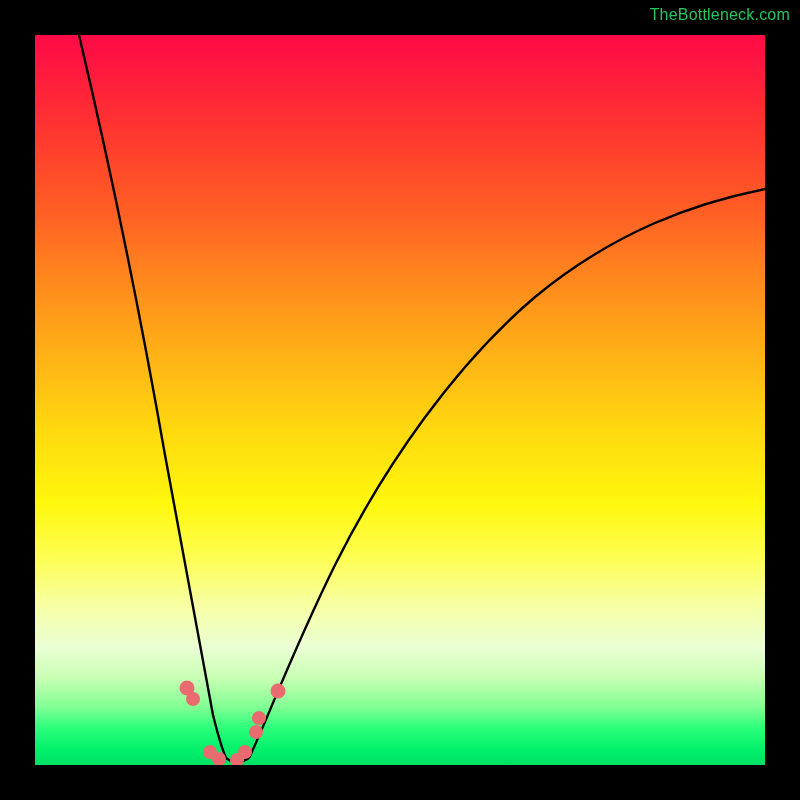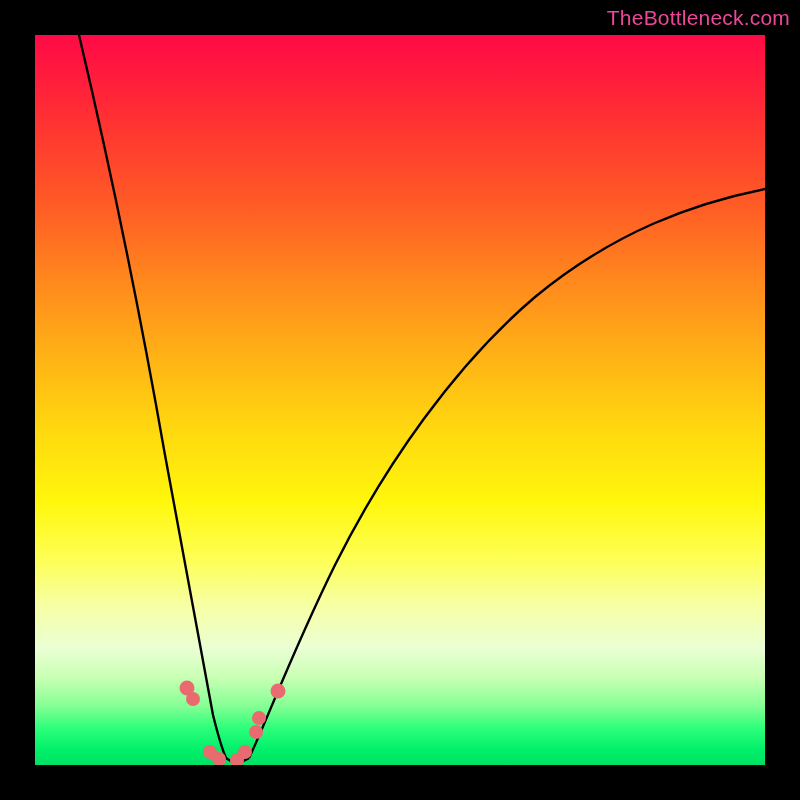--- a/index.html
+++ b/index.html
@@ -48,22 +48,22 @@
     position: absolute;
     left: 0;
     top: 0;
     width: 730px;
     height: 730px;
   }
   .watermark {
     position: absolute;
     top: 6px;
     right: 10px;
-    color: #ec4899;
-    font-size: 21px;
+    color: #22c55e;
+    font-size: 16px;
     font-weight: 400;
     letter-spacing: 0.2px;
     user-select: none;
   }
 </style>
 </head>
 <body>
 
 <div class="frame">
   <div class="plot-area">

